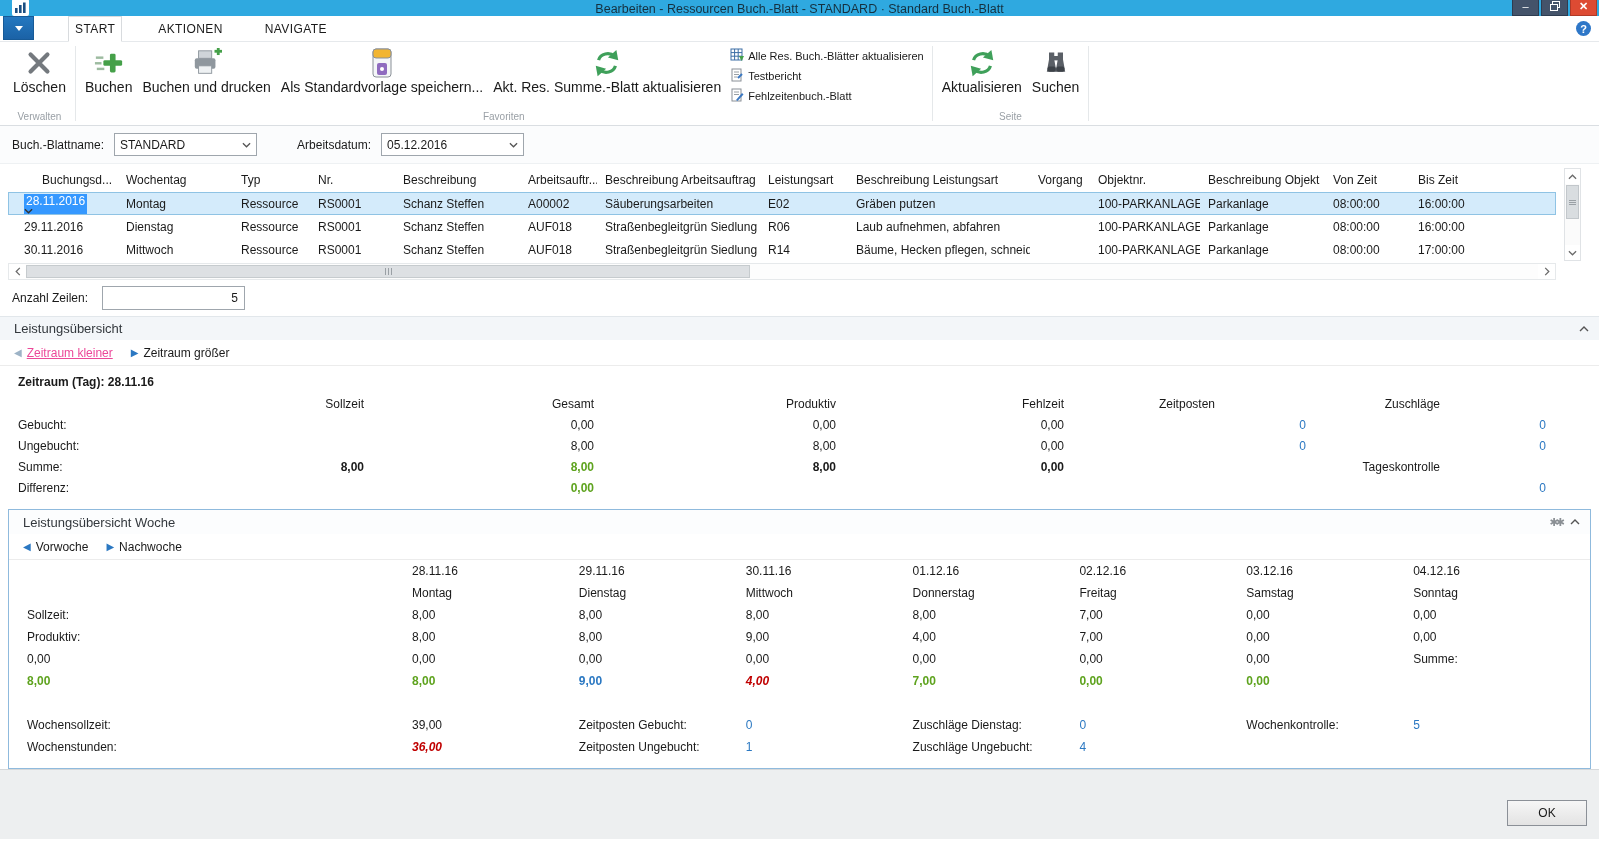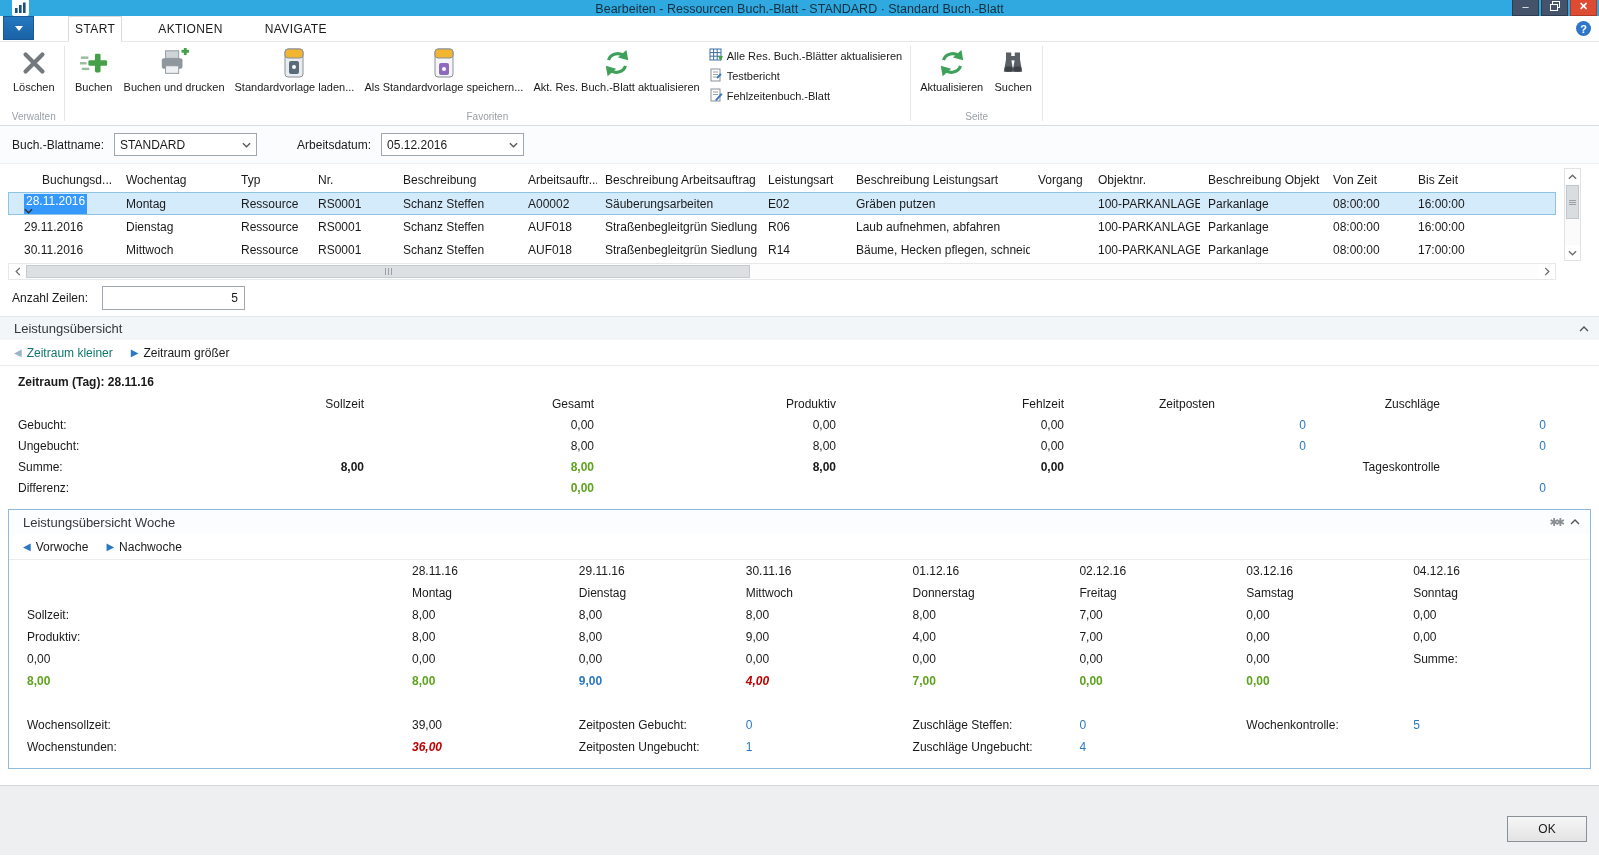--- a/index.html
+++ b/index.html
@@ -23,21 +23,21 @@
   .tab.active { border:1px solid #d8dbde; border-bottom:1px solid #fff; margin-bottom:-1px; }
   .tab + .tab { margin-left:30px; }
   .help-icon { position:absolute; right:8px; top:5px; width:15px; height:15px; border-radius:50%; background:#2e77c8; color:#fff; font-size:11px; font-weight:bold; display:flex; align-items:center; justify-content:center; }
 
   
   .ribbon { height:84px; display:flex; background:#fff; border-bottom:1px solid #dadee2; padding-left:4px; }
   .rgroup { display:flex; flex-direction:column; padding:2px 4px 0; }
   .rbody { display:flex; flex:1; align-items:flex-start; }
   .rcaption { text-align:center; color:#9aa0a6; font-size:10px; height:15px; line-height:14px; }
   .rsep { width:1px; background:#e5e8ea; margin:4px 0; }
-  .bigbtn { display:flex; flex-direction:column; align-items:center; text-align:center; font-size:11px; line-height:12px; padding:1px 5px 0; min-width:50px; }
+  .bigbtn { display:flex; flex-direction:column; align-items:center; text-align:center; font-size:14px; line-height:12px; padding:1px 5px 0; min-width:50px; }
   .bigbtn .bicon { height:36px; display:flex; align-items:center; justify-content:center; }
   .smallstack { display:flex; flex-direction:column; gap:6px; padding:4px 4px 0; }
   .smallbtn { display:flex; align-items:flex-end; gap:4px; font-size:11px; white-space:nowrap; }
 
   
   .filterbar { height:38px; display:flex; align-items:center; padding-left:12px; background:#fbfcfd; border-bottom:1px solid #eef1f3; }
   .flabel { margin-right:10px; }
   .select { width:143px; height:23px; border:1px solid #9fa6ad; background:#fff; display:flex; align-items:center; justify-content:space-between; padding:0 5px; }
   .f2 { margin-left:40px; }
 
@@ -71,36 +71,36 @@
   .anzahl .box { width:143px; height:24px; border:1px solid #9fa6ad; text-align:right; padding:4px 6px 0 0; margin-left:14px; background:#fff; }
 
   
   .section-head { height:24px; background:#f3f6f9; border-top:1px solid #e2e7eb; display:flex; align-items:center; padding:0 10px 0 14px; font-size:13px; color:#33383d; }
   .sh-right { margin-left:auto; display:flex; align-items:center; gap:8px; }
   .gears { color:#8a8f94; font-size:11px; letter-spacing:-3px; }
   .navrow { height:26px; display:flex; align-items:center; gap:6px; padding-left:14px; border-bottom:1px solid #ececec; }
   .navlink { display:flex; align-items:center; gap:5px; }
   .arrow { font-size:10px; color:#2b78c2; }
   .arrow.dis { color:#9db3c6; }
-  .navtext.dis { color:#0f766e; }
+  .navtext.dis { color:#ec4899;text-decoration:underline; }
   .navlink + .navlink { margin-left:12px; }
   .period { font-weight:bold; padding:9px 0 5px 18px; }
 
   .daytable { display:grid; grid-template-columns:150px 200px 230px 242px 228px 242px 240px; padding:0 0 8px 18px; }
   .daytable div { height:21px; line-height:21px; text-align:right; padding-right:4px; white-space:nowrap; }
   .daytable .lab { text-align:left; padding-right:0; }
   .daytable .hz  { padding-right:95px; }
   .daytable .hzu { padding-right:110px; }
   .bold { font-weight:bold; }
   .green { color:#5ea31e; }
   .blue { color:#2b78c2; }
   .bluebold { color:#2b78c2; font-weight:bold; }
   .redbold { color:#c00000; font-weight:bold; font-style:italic; }
 
-  .weekpanel { margin:2px 8px 16px; border:1px solid #8fbadd; background:#fff; }
+  .weekpanel { margin:2px 8px 0; border:1px solid #8fbadd; background:#fff; }
   .weekpanel .section-head { border-top:none; background:#fcfdfe; }
   .weektable { display:grid; grid-template-columns:385px repeat(7,1fr); padding:0 10px 10px 18px; }
   .weektable div { height:22px; line-height:22px; white-space:nowrap; }
   .wspacer { height:16px; grid-column:1 / span 8; }
 
   
   .footer { height:70px; background:#edeff0; border-top:1px solid #d5d8da; position:relative; }
   .okbtn { position:absolute; right:12px; top:30px; width:80px; height:26px; background:linear-gradient(#f6f6f6,#e3e3e3); border:1px solid #8b9097; display:flex; align-items:center; justify-content:center; font-size:12px; }
 
   svg { display:block; }
@@ -177,49 +177,38 @@
             <rect x="8" y="19" width="14" height="8" fill="#eef1f3" stroke="#8f979e"></rect>
             <rect x="25" y="2" width="8" height="3" fill="#45a049"></rect>
               <rect x="27.5" y="-0.5" width="3" height="8" fill="#45a049"></rect>
           </svg>
         </span>
         <span>Buchen und drucken</span>
       </div>
       <div class="bigbtn">
         <span class="bicon">
           <svg width="22" height="30" viewBox="0 0 22 30">
-            <rect x="2" y="1" width="18" height="28" rx="3" fill="#e9edf0" stroke="#8a9097"></rect>
-            <rect x="2" y="1" width="18" height="9" rx="3" fill="#f2b531" stroke="#8a9097"></rect>
-            <rect x="6" y="13" width="10" height="13" rx="2" fill="#5a6b7a"></rect>
-            <circle cx="11" cy="19" r="2" fill="#fff"></circle>
-          </svg>
-        </span>
-        <span>Standardvorlage laden...</span>
-      </div>
-      <div class="bigbtn">
-        <span class="bicon">
-          <svg width="22" height="30" viewBox="0 0 22 30">
             <rect x="2" y="1" width="18" height="28" rx="3" fill="#f4f6f8" stroke="#8a9097"></rect>
             <rect x="2" y="1" width="18" height="9" rx="3" fill="#f2b531" stroke="#8a9097"></rect>
             <rect x="6" y="15" width="10" height="12" rx="2" fill="#8f6bbf"></rect>
             <circle cx="11" cy="21" r="2" fill="#fff"></circle>
           </svg>
         </span>
         <span>Als Standardvorlage speichern...</span>
       </div>
       <div class="bigbtn">
         <span class="bicon">
           <svg width="30" height="30" viewBox="0 0 32 32">
             <path d="M7 13 A10 9 0 0 1 24 9" fill="none" stroke="#3fa05a" stroke-width="3.4"></path>
             <polygon points="26,2 28,13 17,10" fill="#3fa05a"></polygon>
             <path d="M25 19 A10 9 0 0 1 8 23" fill="none" stroke="#3fa05a" stroke-width="3.4"></path>
             <polygon points="6,30 4,19 15,22" fill="#3fa05a"></polygon>
           </svg>
         </span>
-        <span>Akt. Res. Buch.-Blatt aktualisieren</span>
+        <span>Akt. Res. Summe.-Blatt aktualisieren</span>
       </div>
       <div class="smallstack">
         <div class="smallbtn">
           <span>
             <svg width="14" height="14" viewBox="0 0 14 14">
                 <rect x="1" y="1" width="11" height="11" fill="#fff" stroke="#3c6ea5"></rect>
                 <path d="M1 4.6 H12 M1 8.2 H12 M4.6 1 V12 M8.2 1 V12" stroke="#3c6ea5" stroke-width="1"></path>
                 <polygon points="9,8 14,8 11.5,13" fill="#45a049"></polygon>
               </svg>
           </span>
@@ -547,21 +536,21 @@
     <div class="bold green">7,00</div>
     <div class="bold green">0,00</div>
     <div class="bold green">0,00</div>
 
     <div class="wspacer"></div>
 
     <div>Wochensollzeit:</div>
     <div>39,00</div>
     <div>Zeitposten Gebucht:</div>
     <div class="blue">0</div>
-    <div>Zuschläge Steffen:</div>
+    <div>Zuschläge Dienstag:</div>
     <div class="blue">0</div>
     <div>Wochenkontrolle:</div>
     <div class="blue">5</div>
 
     <div>Wochenstunden:</div>
     <div class="redbold">36,00</div>
     <div>Zeitposten Ungebucht:</div>
     <div class="blue">1</div>
     <div>Zuschläge Ungebucht:</div>
     <div class="blue">4</div>

